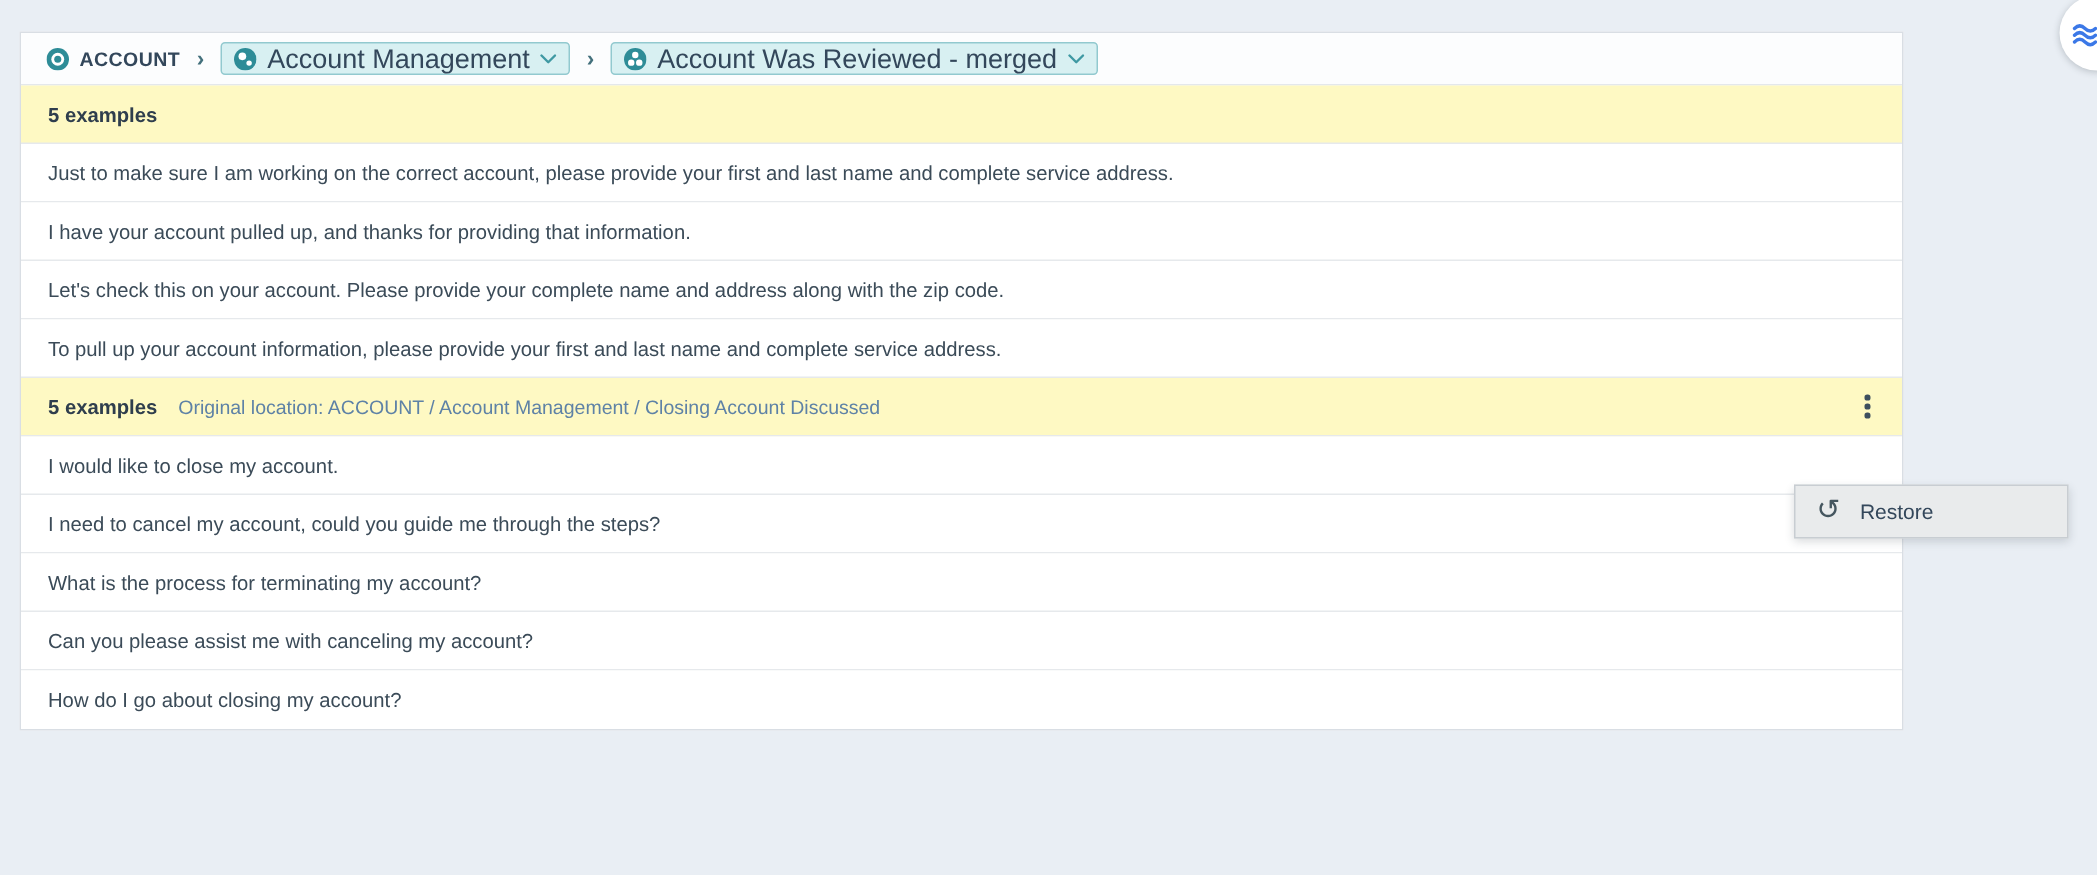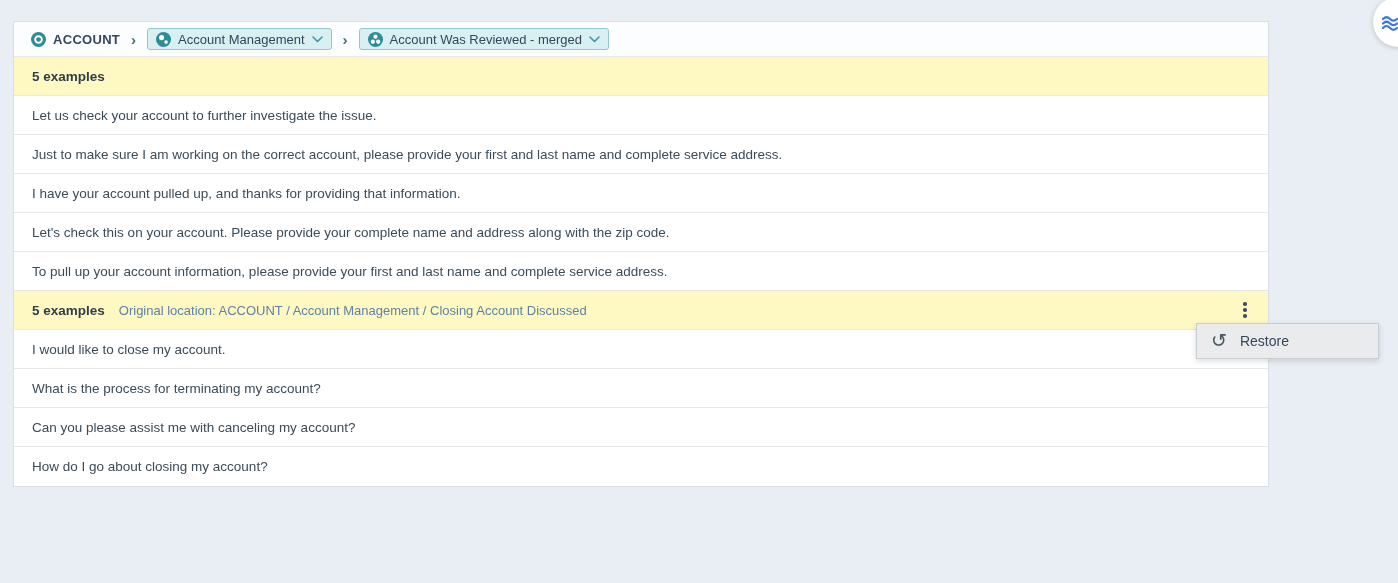--- a/index.html
+++ b/index.html
@@ -36,21 +36,21 @@
   .crumb-root { display:flex; align-items:center; gap:7px; cursor:pointer; }
   .crumb-root .label {
     font-size:13px; font-weight:600; color:#33475b; letter-spacing:.3px;
   }
   .crumb-sep { color:#43707c; font-size:15px; font-weight:700; padding:0 1px; }
   .chip {
     display:flex; align-items:center; gap:7px; height:22px;
     background:#d8f0f2; border:1px solid #92c9cf; border-radius:3px;
     padding:0 8px; cursor:pointer;
   }
-  .chip .label { font-size:13px; color:#33475b; }
+  .chip .label { font-size:18px; color:#33475b; }
   .chip svg.chev, .chip .chev { flex:none; }
 
   
   .kebab {
     margin-left:auto; margin-right:14px; width:18px; height:24px;
     display:flex; flex-direction:column; align-items:center; justify-content:center;
     gap:2.5px; cursor:pointer;
   }
   .kebab i { width:3.5px; height:3.5px; border-radius:50%; background:#3d4f5e; }
 
@@ -122,23 +122,20 @@
         <svg class="chev" width="11" height="7" viewBox="0 0 11 7">
           <polyline points="1,1 5.5,5.5 10,1" fill="none" stroke="#3f99a3" stroke-width="1.6" stroke-linecap="round" stroke-linejoin="round"></polyline>
         </svg>
       </div>
     </div>
 
     <div class="row header">
       <span class="count">5 examples</span>
     </div>
     <div class="row">
-        <span>Let us check your account to further investigate the issue.</span>
-      </div>
-    <div class="row">
         <span>Just to make sure I am working on the correct account, please provide your first and last name and complete service address.</span>
       </div>
     <div class="row">
         <span>I have your account pulled up, and thanks for providing that information.</span>
       </div>
     <div class="row">
         <span>Let's check this on your account. Please provide your complete name and address along with the zip code.</span>
       </div>
     <div class="row">
         <span>To pull up your account information, please provide your first and last name and complete service address.</span>
@@ -148,20 +145,23 @@
       <span class="count">5 examples</span>
       <span class="origin">Original location: ACCOUNT / Account Management / Closing Account Discussed</span>
       <div class="kebab">
           <i></i>
           <i></i>
           <i></i>
         </div>
     </div>
     <div class="row">
         <span>I would like to close my account.</span>
+      </div>
+    <div class="row">
+        <span>I need to cancel my account, could you guide me through the steps?</span>
       </div>
     <div class="row">
         <span>What is the process for terminating my account?</span>
       </div>
     <div class="row">
         <span>Can you please assist me with canceling my account?</span>
       </div>
     <div class="row">
         <span>How do I go about closing my account?</span>
       </div>

